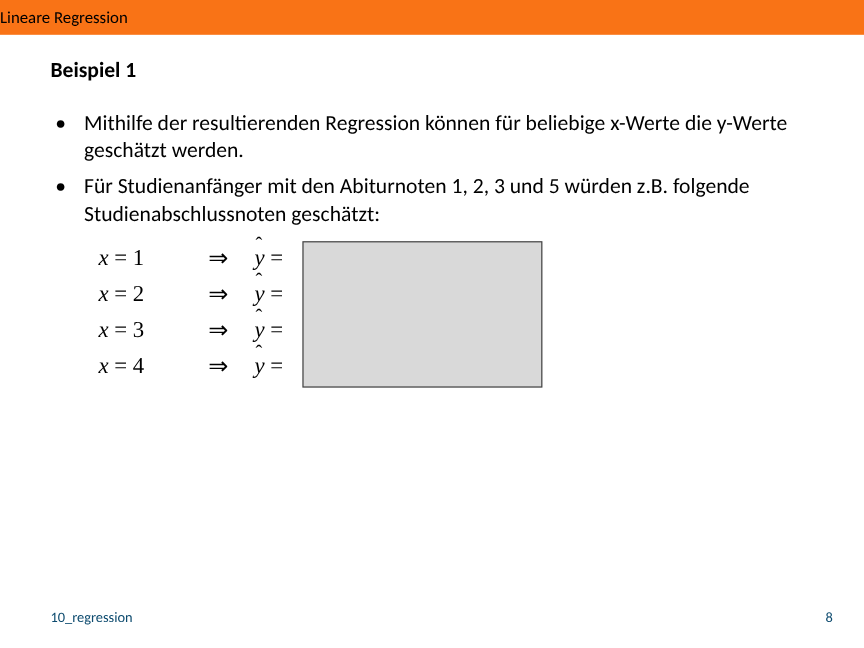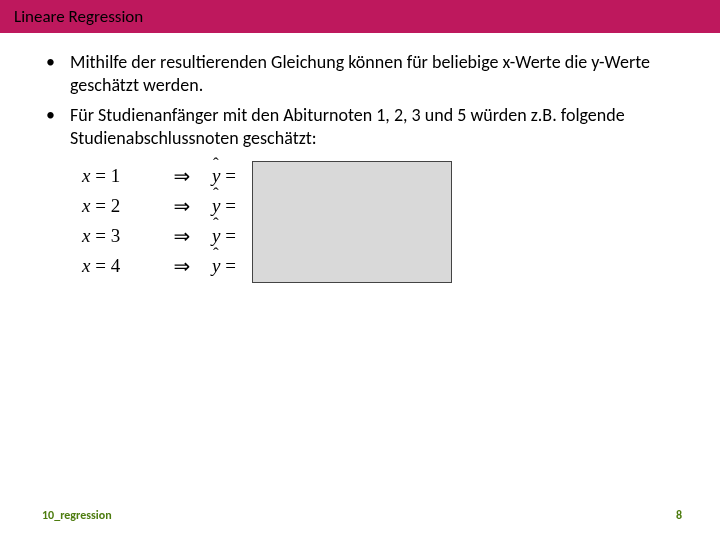--- a/index.html
+++ b/index.html
@@ -6,23 +6,23 @@
   body {
     width: 720px;
     height: 540px;
     background: #fff;
     font-family: Calibri, Arial, sans-serif;
     color: #000;
     position: relative;
     overflow: hidden;
   }
   .header-bar {
-    background: #be185d;
-    padding: 6px 14px;
-    font-size: 17px;
+    background: #f97316;
+    padding: 6px 0;
+    font-size: 14px;
   }
   .content {
     padding: 18px 42px 0 42px;
   }
   .subtitle {
     font-weight: bold;
     font-size: 18px;
     margin-bottom: 22px;
   }
   .bullet-item {
@@ -93,40 +93,40 @@
     top: 0px;
     width: 200px;
     height: 122px;
     background: #d9d9d9;
     border: 1px solid #444;
   }
   .footer {
     position: absolute;
     bottom: 18px;
     left: 42px;
-    right: 38px;
+    right: 26px;
     display: flex;
     justify-content: space-between;
     font-size: 12px;
-    color: #4d7c0f;
-    font-weight: bold;
+    color: #0c4a6e;
   }
 </style>
 </head>
 <body>
 
 <div class="header-bar">
   <span>Lineare Regression</span>
 </div>
 
 <div class="content">
+  <div class="subtitle">Beispiel 1</div>
 
   <div class="bullet-item">
     <div class="bullet-dot">•</div>
-    <div class="bullet-text">Mithilfe der resultierenden Gleichung können für beliebige x-Werte die y-Werte geschätzt werden.</div>
+    <div class="bullet-text">Mithilfe der resultierenden Regression können für beliebige x-Werte die y-Werte geschätzt werden.</div>
   </div>
 
 
   <div class="bullet-item">
     <div class="bullet-dot">•</div>
     <div class="bullet-text">Für Studienanfänger mit den Abiturnoten 1, 2, 3 und 5 würden z.B. folgende Studienabschlussnoten geschätzt:</div>
   </div>
 
   <div class="eq-block">
     <div class="eq-row">

